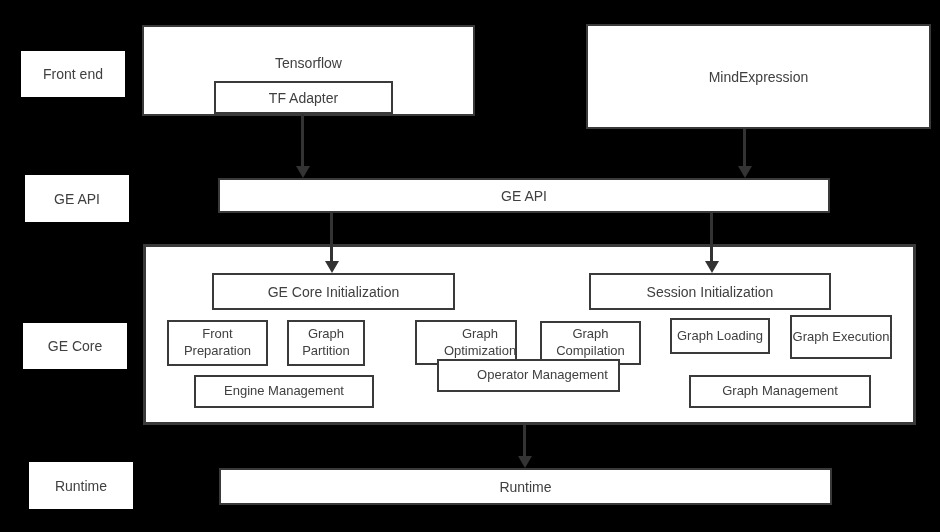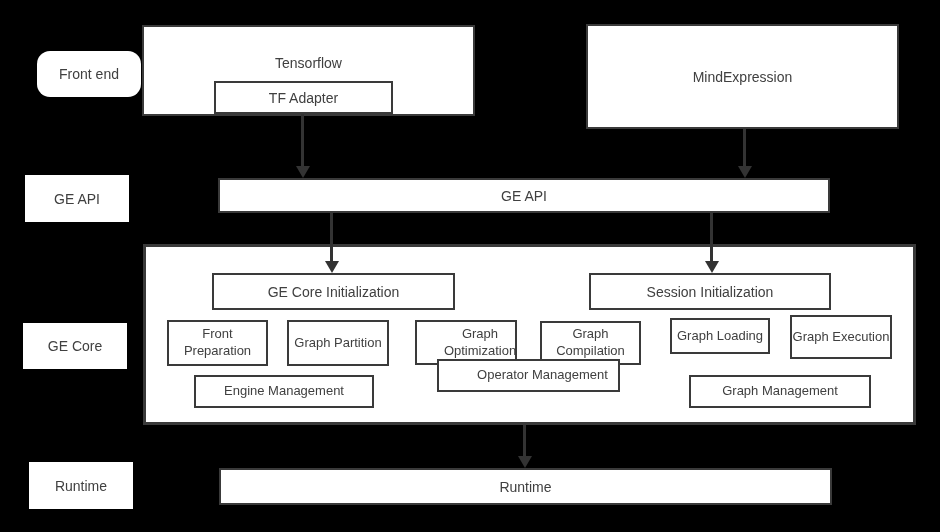--- a/index.html
+++ b/index.html
@@ -70,41 +70,41 @@
     border-left: 7px solid transparent;
     border-right: 7px solid transparent;
     border-top: 12px solid #333333;
   }
 </style>
 </head>
 <body>
 
 <div class="canvas">
 
-  <div class="row-label" style="left:37px; top:51px; width:104px; height:46px;border-radius:13px;">Front end</div>
+  <div class="row-label" style="left:21px; top:51px; width:104px; height:46px;">Front end</div>
   <div class="row-label" style="left:25px; top:175px; width:104px; height:47px;">GE API</div>
   <div class="row-label" style="left:23px; top:323px; width:104px; height:46px;">GE Core</div>
   <div class="row-label" style="left:29px; top:462px; width:104px; height:47px;">Runtime</div>
 
   <div class="box" style="left:142px; top:25px; width:333px; height:91px;">
     <div class="tf-title">Tensorflow</div>
     <div class="box center" style="left:70px; top:54px; width:179px; height:33px;">TF Adapter</div>
   </div>
 
-  <div class="box center" style="left:586px; top:24px; width:313px; height:105px;">MindExpression</div>
+  <div class="box center" style="left:586px; top:24px; width:345px; height:105px;">MindExpression</div>
 
   <div class="box center" style="left:218px; top:178px; width:612px; height:35px;">GE API</div>
 
   <div class="box thick" style="left:143px; top:244px; width:773px; height:181px;">
 
     <div class="box center" style="left:66px; top:26px; width:243px; height:37px;">GE Core Initialization</div>
     <div class="box center" style="left:443px; top:26px; width:242px; height:37px;">Session Initialization</div>
 
     <div class="box center small" style="left:21px; top:73px; width:101px; height:46px;">Front Preparation</div>
-    <div class="box center small" style="left:141px; top:73px; width:102px; height:46px;">Graph Partition</div>
+    <div class="box center small" style="left:141px; top:73px; width:78px; height:46px;">Graph Partition</div>
     <div class="box center small" style="left:269px; top:73px; width:102px; height:45px;padding-left:28px;">Graph Optimization</div>
     <div class="box center small" style="left:394px; top:74px; width:101px; height:44px;">Graph Compilation</div>
     <div class="box center small" style="left:524px; top:71px; width:100px; height:36px;">Graph Loading</div>
     <div class="box center small" style="left:644px; top:68px; width:102px; height:44px;">Graph Execution</div>
 
     <div class="box center small" style="left:48px; top:128px; width:180px; height:33px;">Engine Management</div>
     <div class="box center small" style="left:291px; top:112px; width:183px; height:33px;padding-left:28px;">Operator Management</div>
     <div class="box center small" style="left:543px; top:128px; width:182px; height:33px;">Graph Management</div>
   </div>
 

